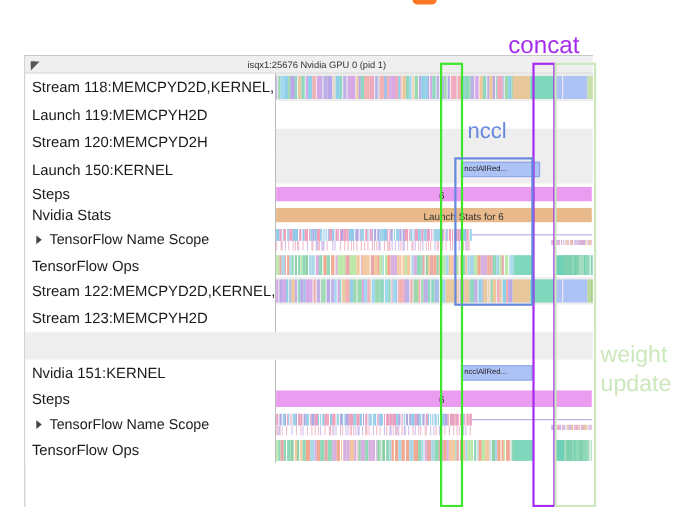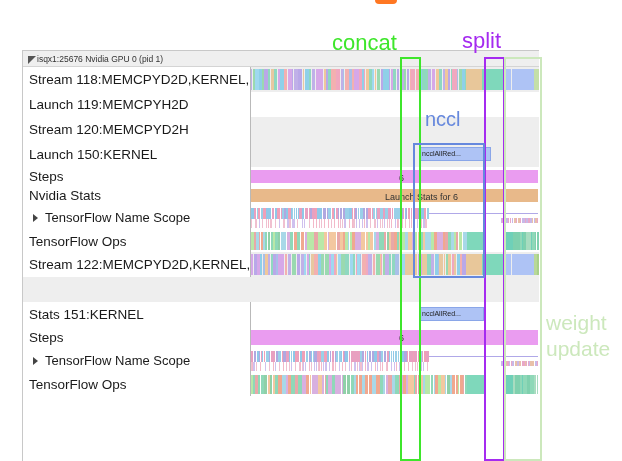--- a/index.html
+++ b/index.html
@@ -24,20 +24,21 @@
     overflow:hidden;
     z-index:5;
   }
   .group-header{
     height:16px;line-height:16px;
     background:#efefef;
     border-bottom:1px solid #d4d4d4;
     font-size:8.5px;color:#333;
     padding-left:14px;position:relative;
     box-sizing:border-box;
+    text-align:center;
   }
   .group-header .tri{
     position:absolute;left:5px;top:5px;
     width:0;height:0;
     border-left:4px solid #555;border-right:4px solid transparent;
     border-top:4px solid #555;border-bottom:4px solid transparent;
   }
   .row{position:relative;display:flex;box-sizing:border-box;}
   .row-label{
     width:228px;flex:0 0 228px;
@@ -572,28 +573,36 @@
           <div class="bar" style="left: 215px; width: 16px; background: rgb(232, 199, 154);"></div>
           <div class="bar" style="left: 231px; width: 22px; background: rgb(127, 216, 187);"></div>
           <div class="bar" style="left: 254px; width: 6px; background: rgb(174, 195, 245);"></div>
           <div class="bar" style="left: 254px; width: 0px; background: rgb(174, 195, 245);"></div>
           <div class="bar" style="left: 261px; width: 22px; background: rgb(174, 195, 245);"></div>
           <div class="bar" style="left: 283px; width: 3.2px; background: rgb(184, 216, 152);"></div>
           <div class="bar" style="left: 286.4px; width: 2.4px; background: rgb(168, 208, 138);"></div>
         </div>
       </div>
     </div>
+    <div class="row" style="height: 25px;">
+      <div class="row-label">
+        <span>Stream 123:MEMCPYH2D</span>
+      </div>
+      <div class="row-track">
+        <div class="slices" style="width: 287px;"></div>
+      </div>
+    </div>
     <div class="row shade" style="height: 25px;">
       <div class="row-track">
         <div class="slices" style="width: 287px;"></div>
       </div>
     </div>
     <div class="row" style="height: 25px;">
       <div class="row-label">
-        <span>Stats 151:KERNEL</span>
+        <span>Nvidia 151:KERNEL</span>
       </div>
       <div class="row-track">
         <div class="slices" style="width: 287px;">
           <div class="nccl-blk" style="left: 168px; width: 65px; top: 3px; height: 14px;">ncclAllRed...</div>
         </div>
       </div>
     </div>
     <div class="row" style="height: 21px;">
       <div class="row-label">
         <span>Steps</span>
@@ -888,18 +897,17 @@
         </div>
       </div>
     </div>
   </div>
 
 <div id="annotations">
     <div class="ann-box" style="left: 400px; top: 57px; width: 21px; height: 404px; border: 2px solid rgb(62, 230, 43);"></div>
     <div class="ann-box" style="left: 484px; top: 57px; width: 21px; height: 404px; border: 2px solid rgb(165, 43, 240);"></div>
     <div class="ann-box" style="left: 413px; top: 143px; width: 72px; height: 135px; border: 2px solid rgb(102, 136, 221);"></div>
     <div class="ann-box" style="left: 504px; top: 57px; width: 38px; height: 404px; border: 2px solid rgb(204, 232, 188);"></div>
-    <div class="ann-label" style="left: 332px; top: 30px; color: rgb(62, 230, 43); font-size: 22px;">concat</div>
-    <div class="ann-label" style="left: 462px; top: 28px; color: rgb(165, 43, 240); font-size: 22px;">split</div>
+    <div class="ann-label" style="left: 462px; top: 28px; color: rgb(165, 43, 240); font-size: 22px;">concat</div>
     <div class="ann-label" style="left: 425px; top: 108px; color: rgb(102, 136, 221); font-size: 20px;">nccl</div>
     <div class="ann-label" style="left: 546px; top: 310px; color: rgb(204, 232, 188); font-size: 21px; width: 80px; white-space: normal; line-height: 26px;">weight update</div>
     <div style="position: absolute; left: 375px; top: 0px; width: 22px; height: 4px; background: rgb(255, 119, 34); border-radius: 0px 0px 10px 10px;"></div>
   </div>
 
 </body></html>

